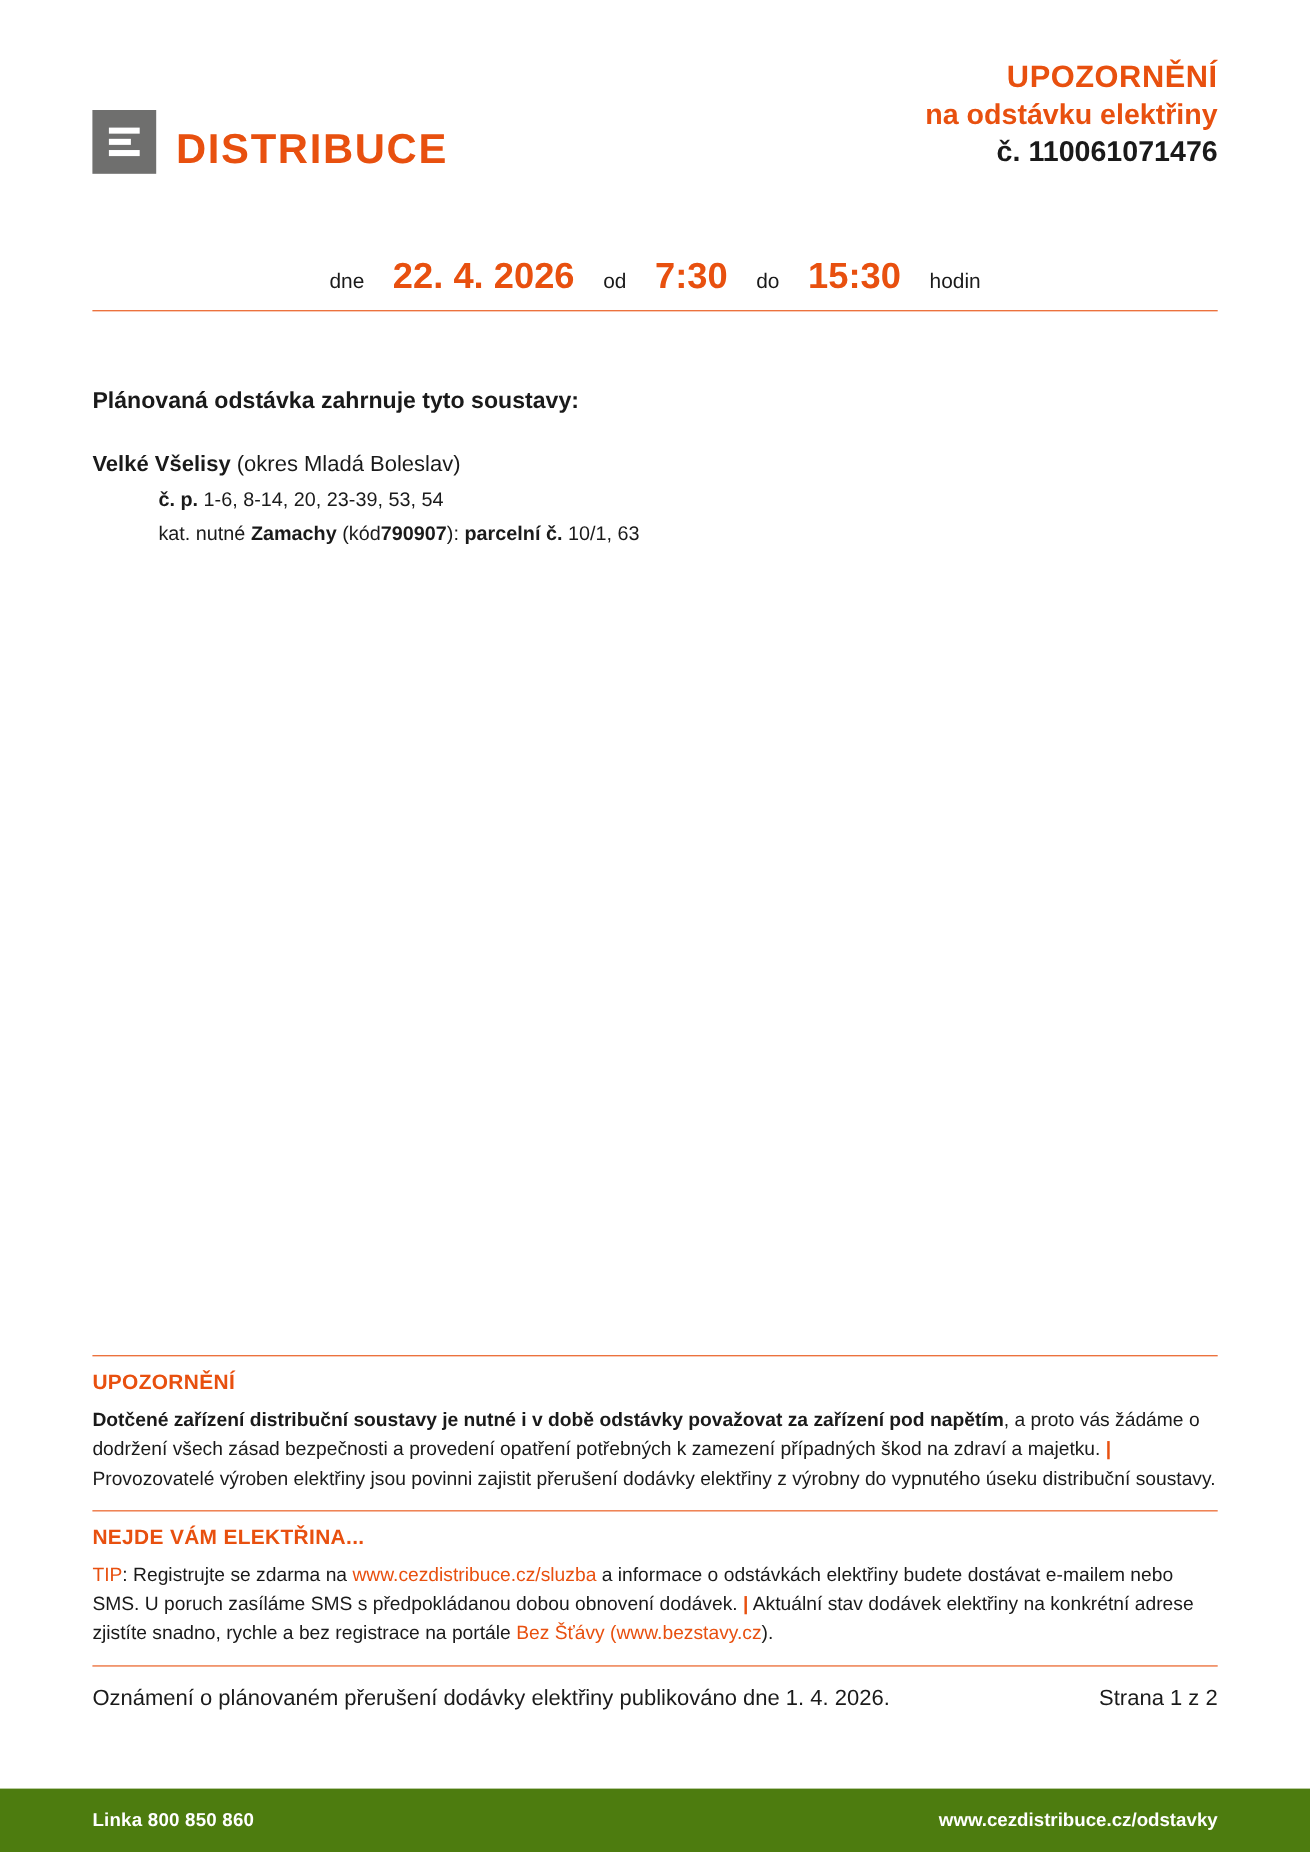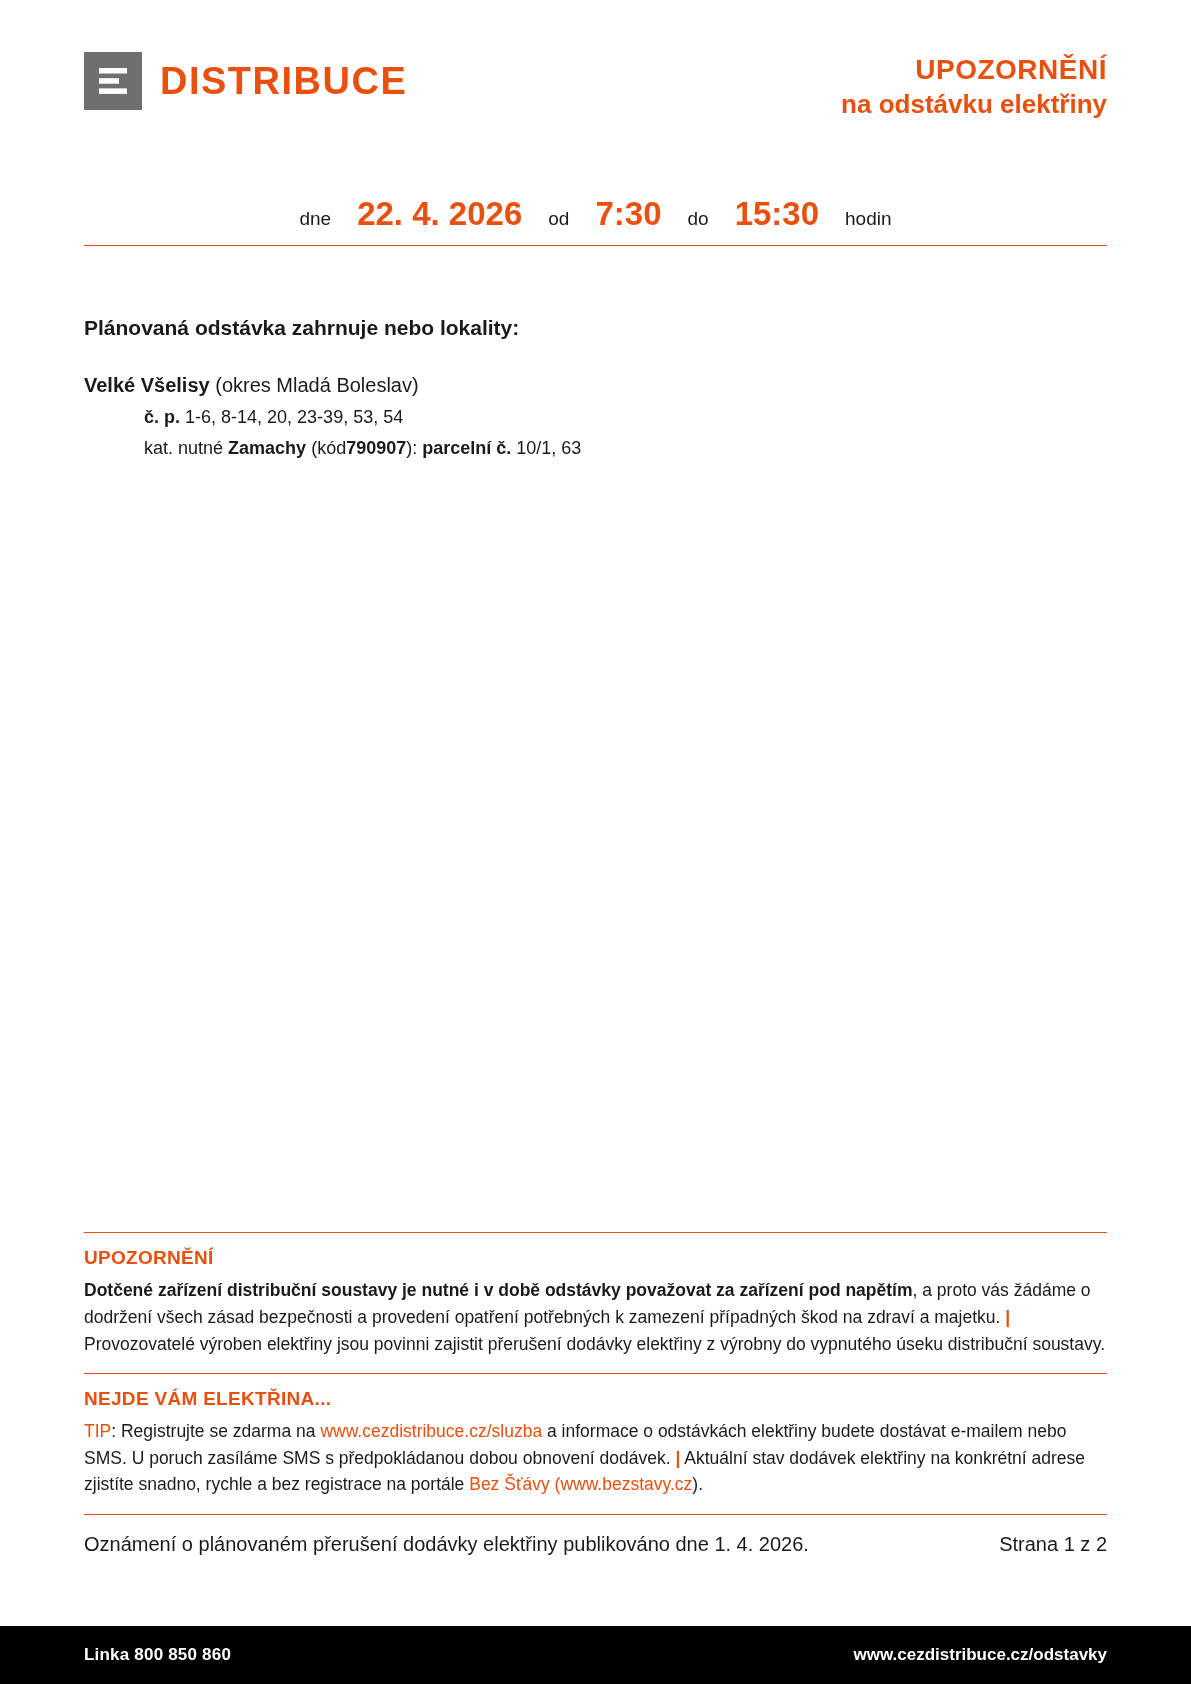--- a/index.html
+++ b/index.html
@@ -25,22 +25,23 @@
 
   
   .header {
     display: flex;
     justify-content: space-between;
     align-items: flex-start;
     padding-top: 52px;
   }
   .brand {
     display: flex;
-    align-items: center;
+    align-items: flex-end;
     gap: 18px;
+    margin-top: 48px;
   }
   .logo-mark {
     width: 58px;
     height: 58px;
     background: #6f6f6e;
     display: flex;
     align-items: center;
     justify-content: center;
   }
   .logo-mark svg { display: block; }
@@ -158,21 +159,21 @@
     padding-top: 18px;
   }
 
   
   .bottombar {
     position: absolute;
     left: 0;
     bottom: 0;
     width: 1191px;
     height: 58px;
-    background: #000000;
+    background: #4d7c0f;
     color: #ffffff;
     display: flex;
     align-items: center;
     justify-content: space-between;
     box-sizing: border-box;
     padding: 0 84px;
     font-size: 17px;
     font-weight: bold;
   }
   .bottombar .left { letter-spacing: 0.2px; }
@@ -189,34 +190,35 @@
           <rect x="4" y="5" width="28" height="5.5" fill="#ffffff"></rect>
           <rect x="4" y="15.2" width="20" height="5.5" fill="#ffffff"></rect>
           <rect x="4" y="25.4" width="28" height="5.5" fill="#ffffff"></rect>
         </svg>
       </div>
       <div class="brand-name">DISTRIBUCE</div>
     </div>
     <div class="header-right">
       <div class="hr-1">UPOZORNĚNÍ</div>
       <div class="hr-2">na odstávku elektřiny</div>
+      <div class="hr-3">č. 110061071476</div>
     </div>
   </div>
 
   <div class="daterow">
     <span class="dr-label">dne</span>
     <span class="dr-value">22. 4. 2026</span>
     <span class="dr-label">od</span>
     <span class="dr-value">7:30</span>
     <span class="dr-label">do</span>
     <span class="dr-value">15:30</span>
     <span class="dr-label">hodin</span>
   </div>
 
-  <div class="section-title">Plánovaná odstávka zahrnuje nebo lokality:</div>
+  <div class="section-title">Plánovaná odstávka zahrnuje tyto soustavy:</div>
 
   <div class="locality">
     <div class="loc-head">
       <b>Velké Všelisy</b>
       <span>(okres Mladá Boleslav)</span>
     </div>
     <div class="loc-line">
       <b>č. p.</b>
       <span>1-6, 8-14, 20, 23-39, 53, 54</span>
     </div>

